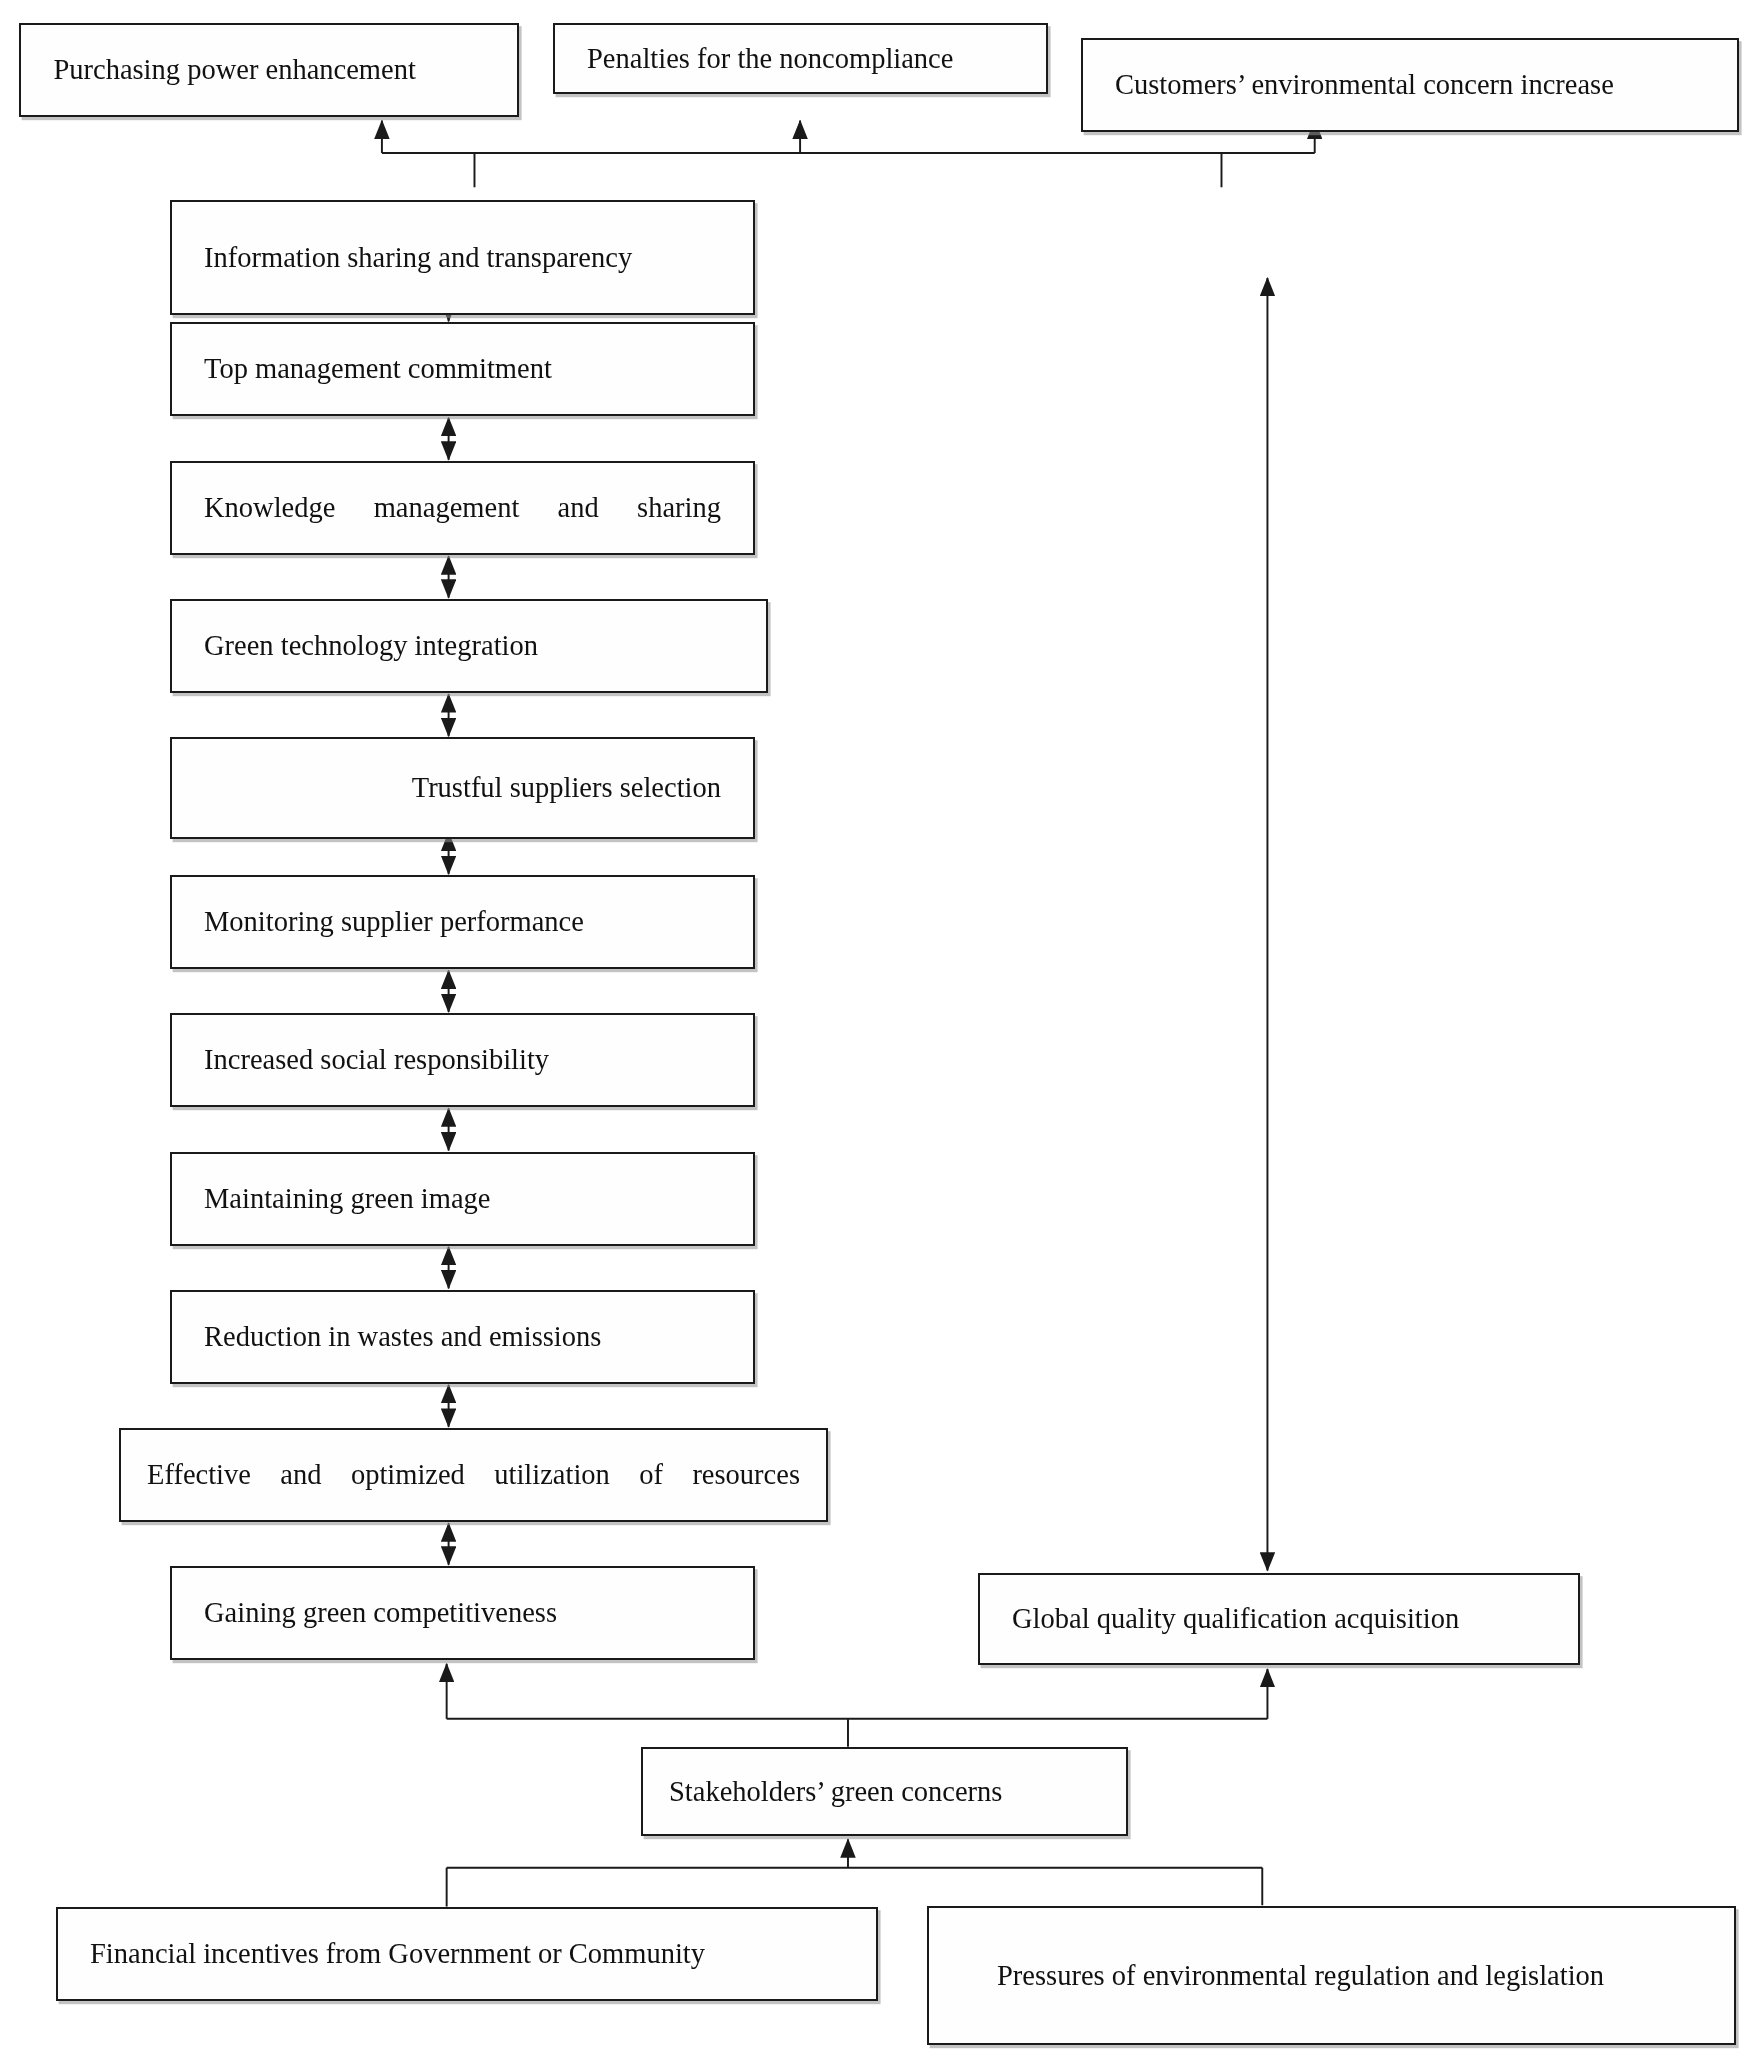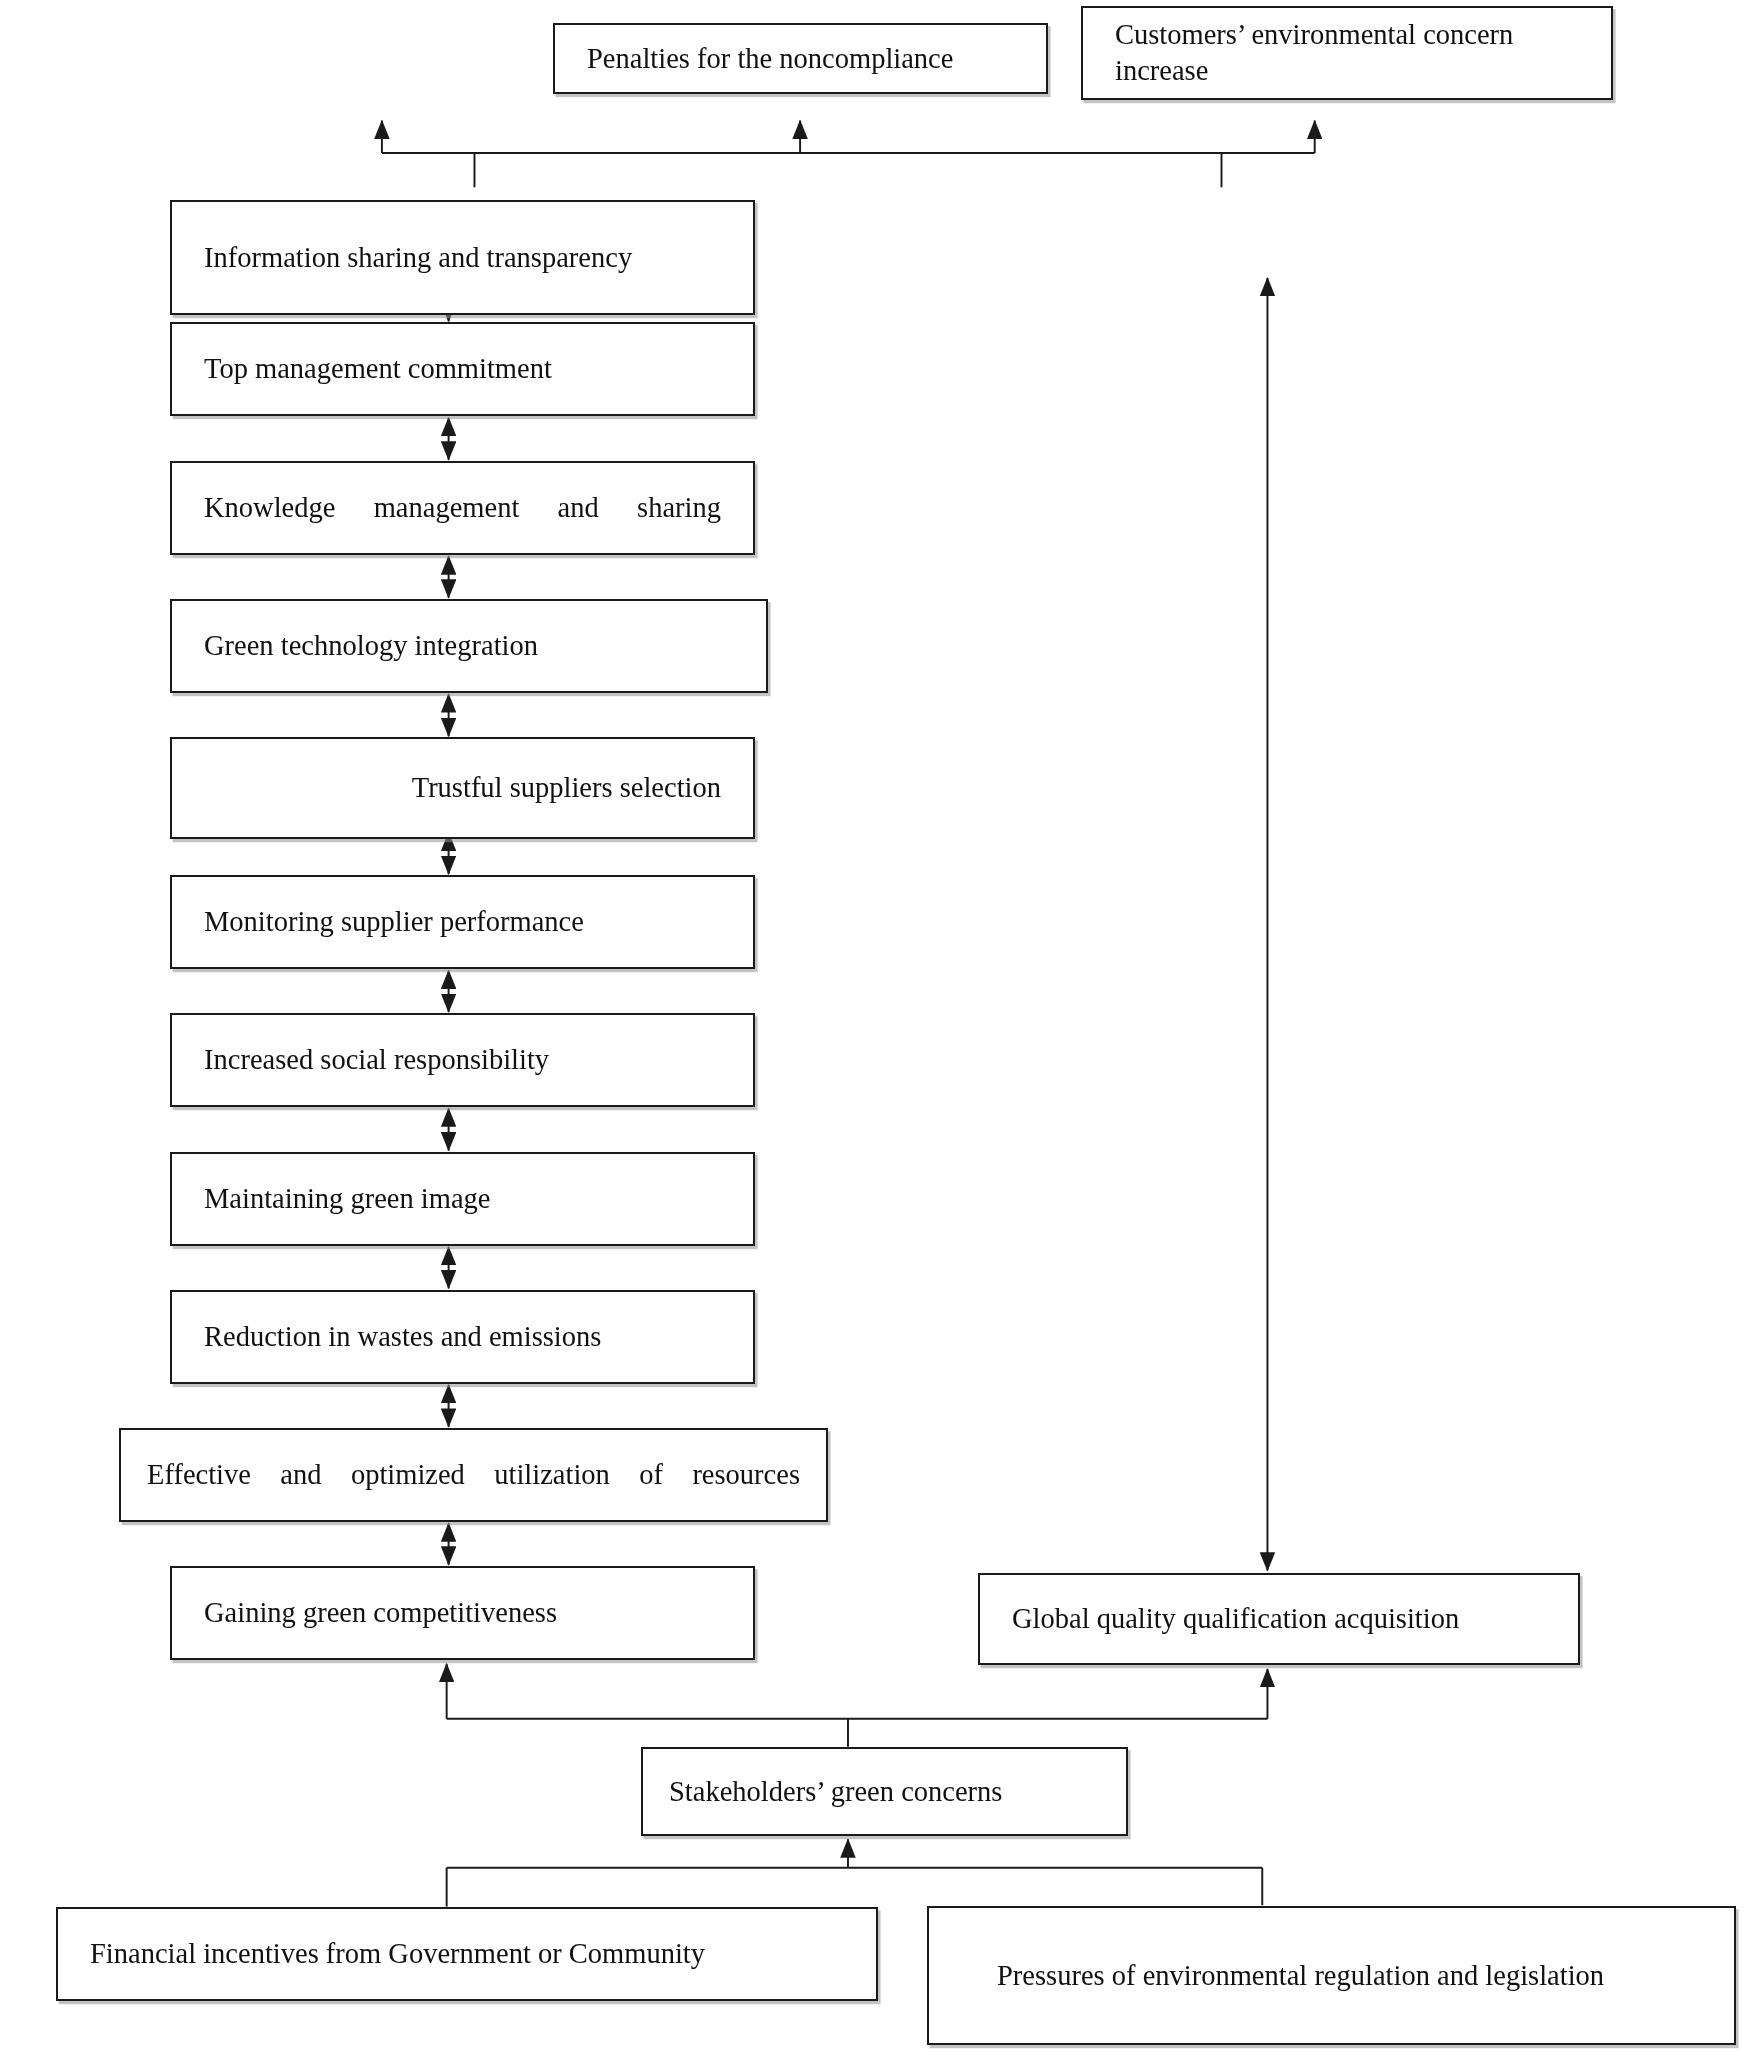--- a/index.html
+++ b/index.html
@@ -97,24 +97,27 @@
     </g>
 
     <g>
       <path class="wire" d="M690,2885 H1950"></path>
       <line class="wire" x1="1310" y1="2885" x2="1310" y2="2841" marker-end="url(#ah)"></line>
       <line class="wire" x1="690" y1="2885" x2="690" y2="2945"></line>
       <line class="wire" x1="1950" y1="2885" x2="1950" y2="2943"></line>
     </g>
   </svg>
 
+  <div class="node" style="left:19.4px; top:23px; width:500px; height:94px;">
+    <span>Purchasing power enhancement</span>
+  </div>
   <div class="node" style="left:553px; top:23px; width:495px; height:71px;">
     <span>Penalties for the noncompliance</span>
   </div>
-  <div class="node" style="left:1081px; top:6px; width:532px; height:94px;">
+  <div class="node" style="left:1081px; top:38px; width:658px; height:94px;">
     <span>Customers’ environmental concern increase</span>
   </div>
 
   <div class="node" style="left:170px; top:200px; width:585px; height:115px;">
     <span>Information sharing and transparency</span>
   </div>
   <div class="node" style="left:170px; top:322px; width:585px; height:94px;">
     <span>Top management commitment</span>
   </div>
   <div class="node justify-last" style="left:170px; top:461px; width:585px; height:94px;">

